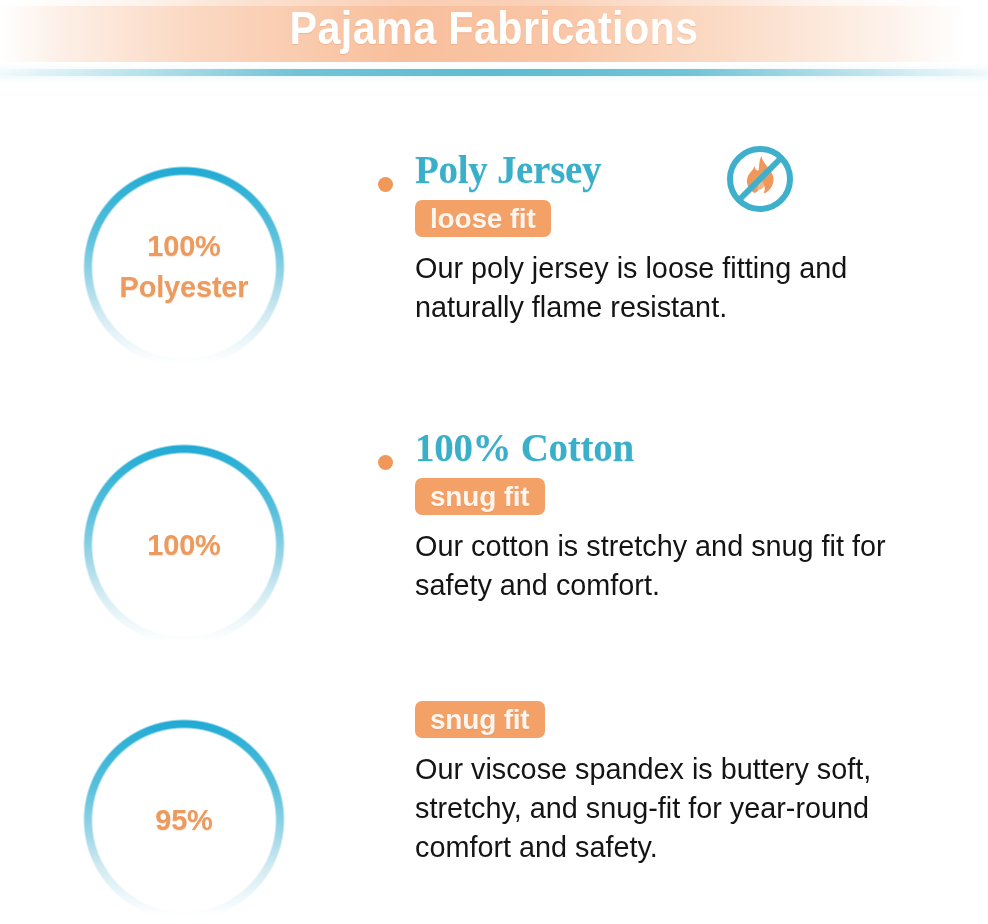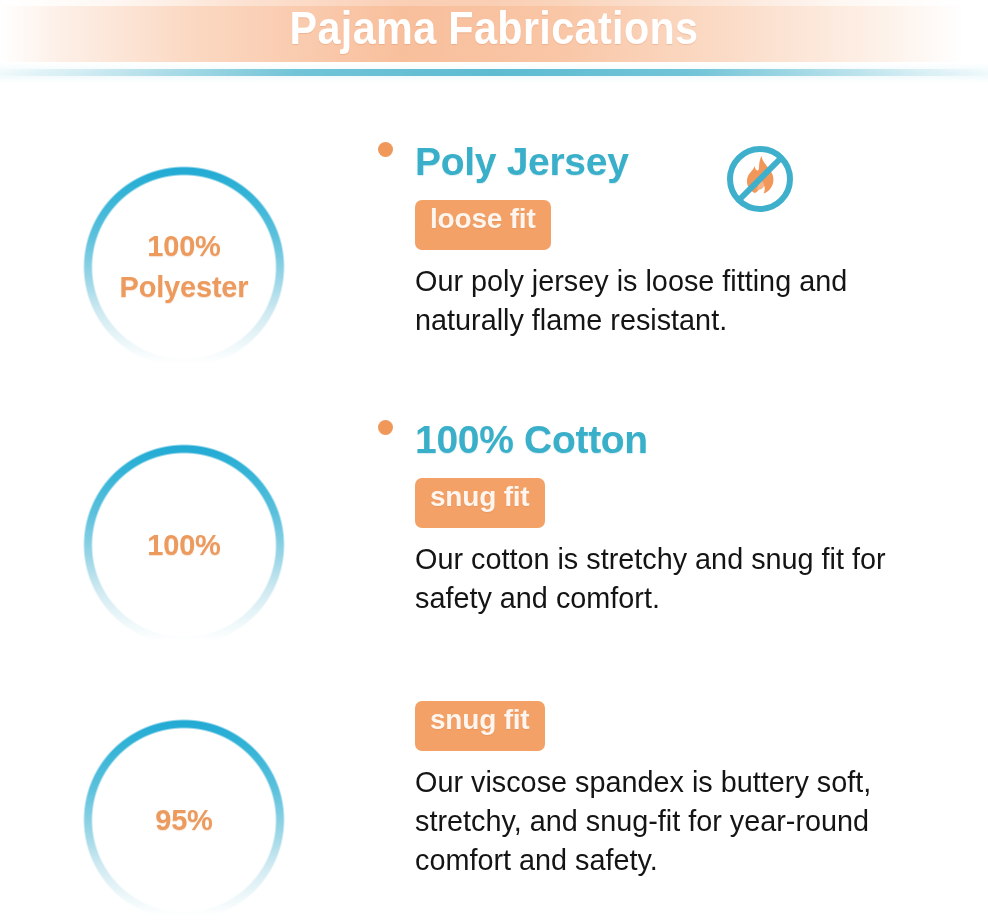--- a/index.html
+++ b/index.html
@@ -158,22 +158,23 @@
   
   .content {
     position: absolute;
     left: 378px;
     top: 0;
     width: 600px;
   }
   .heading-line {
     position: relative;
     display: flex;
-    align-items: flex-start;
+    align-items: flex-end;
     height: 52px;
+    font-family: Liberation Serif, serif;
   }
   .bullet {
     width: 15px;
     height: 15px;
     border-radius: 50%;
     background: #f0975a;
     flex: 0 0 auto;
     margin-right: 22px;
     margin-top: 2px;
   }
@@ -186,21 +187,21 @@
     text-shadow: 0 1px 1px rgba(90,175,195,0.25);
   }
   .badge {
     display: inline-block;
     margin-left: 37px;
     margin-top: 8px;
     background: #f3a166;
     color: #fdf5ee;
     font-size: 28px;
     font-weight: bold;
-    padding: 3px 15px 15px 15px;
+    padding: 3px 15px 2px 15px;
     border-radius: 7px;
     letter-spacing: -0.2px;
     text-shadow: 0 1px 1px rgba(214,140,96,0.45);
   }
   .body-text {
     margin-left: 37px;
     margin-top: 11px;
     color: #141414;
     font-size: 30px;
     line-height: 39px;

